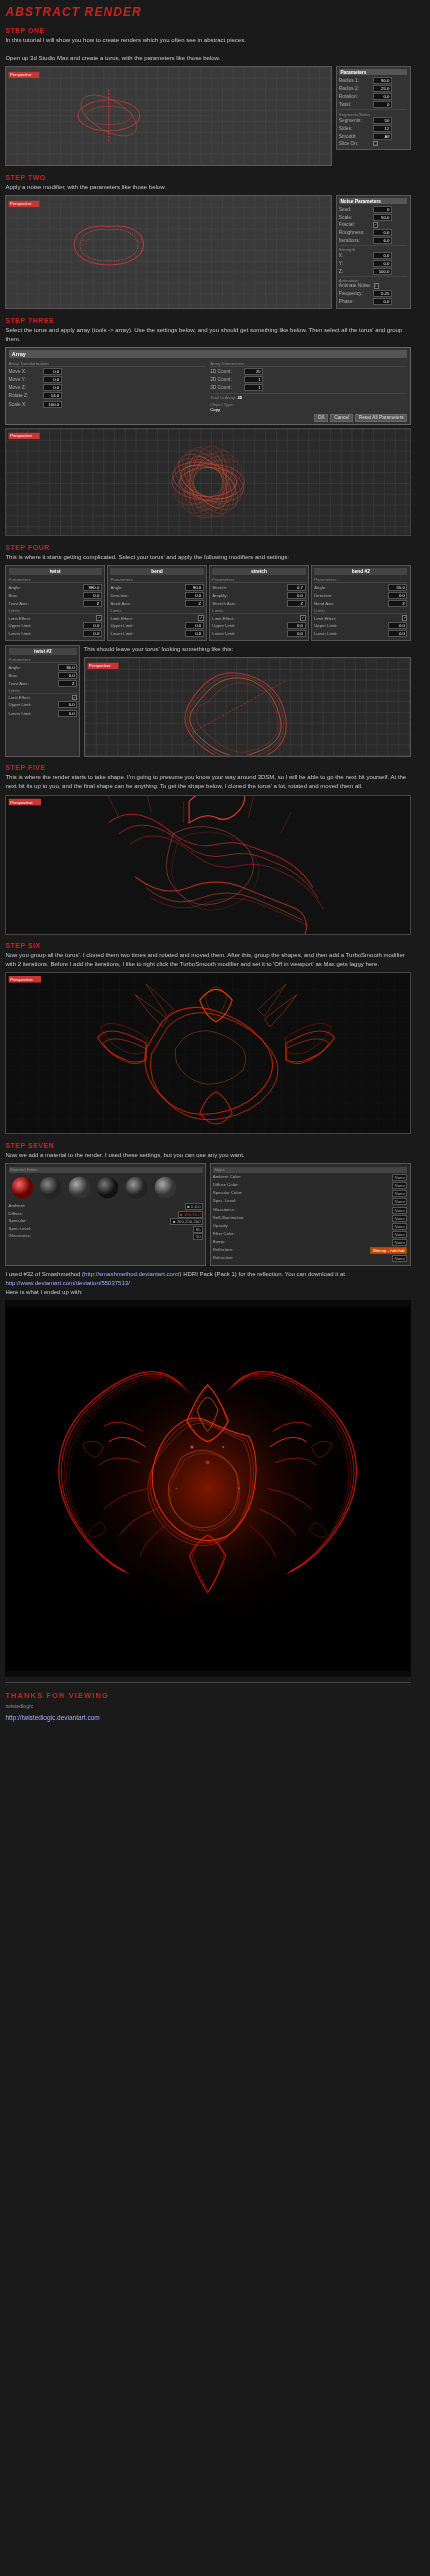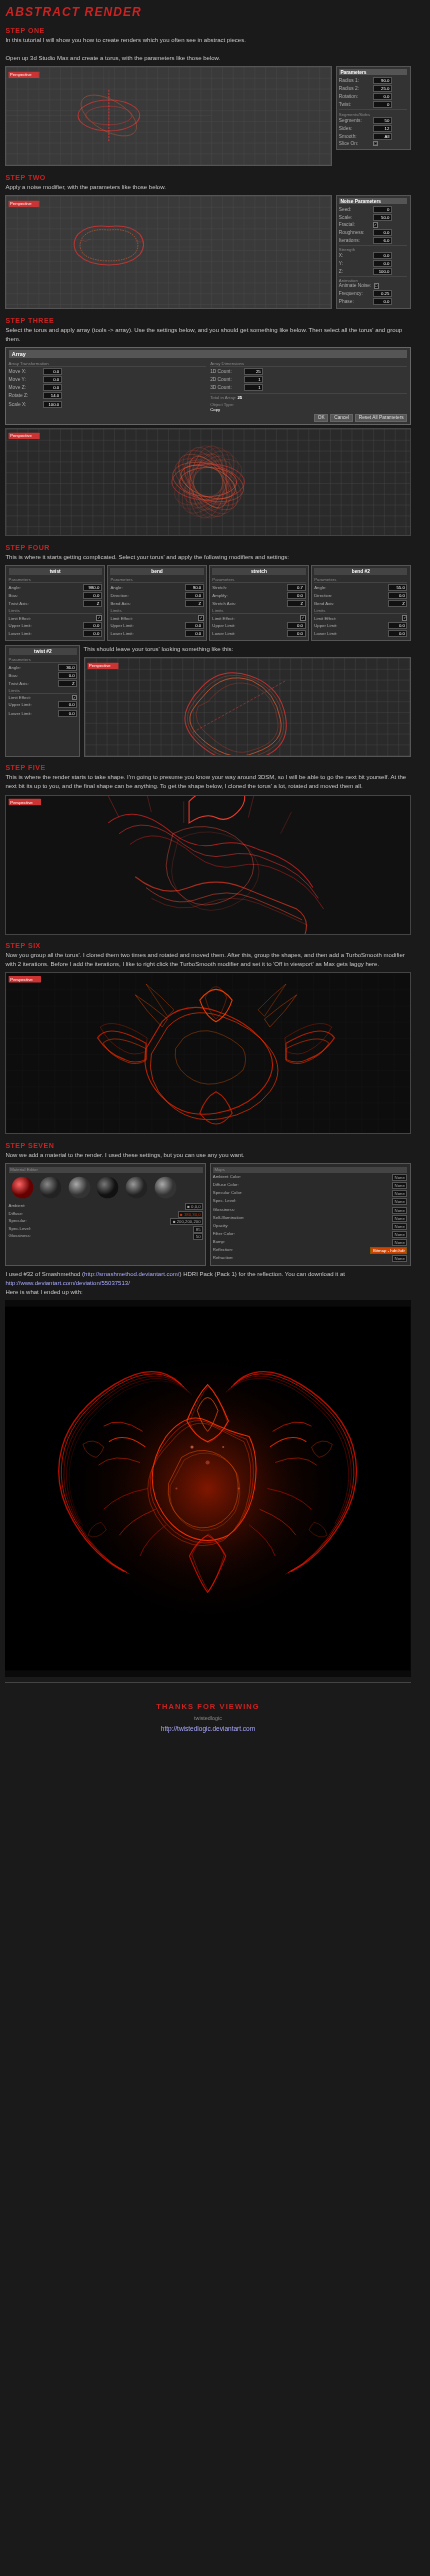--- a/index.html
+++ b/index.html
@@ -145,22 +145,22 @@
     
     .final-render {
       width: 100%;
       background: #0a0a0a;
       display: flex;
       align-items: center;
       justify-content: center;
       min-height: 162px;
     }
     .credits {
-      text-align: center;
-      margin-top: 17px;
+      text-align: left;
+      margin-top: 5px;
       color: #888;
       font-size: 5.4px;
       line-height: 1.8;
     }
     .credits-title {
       font-size: 7.5px;
       color: #cc2222;
       font-weight: bold;
       letter-spacing: 1.1px;
     }

